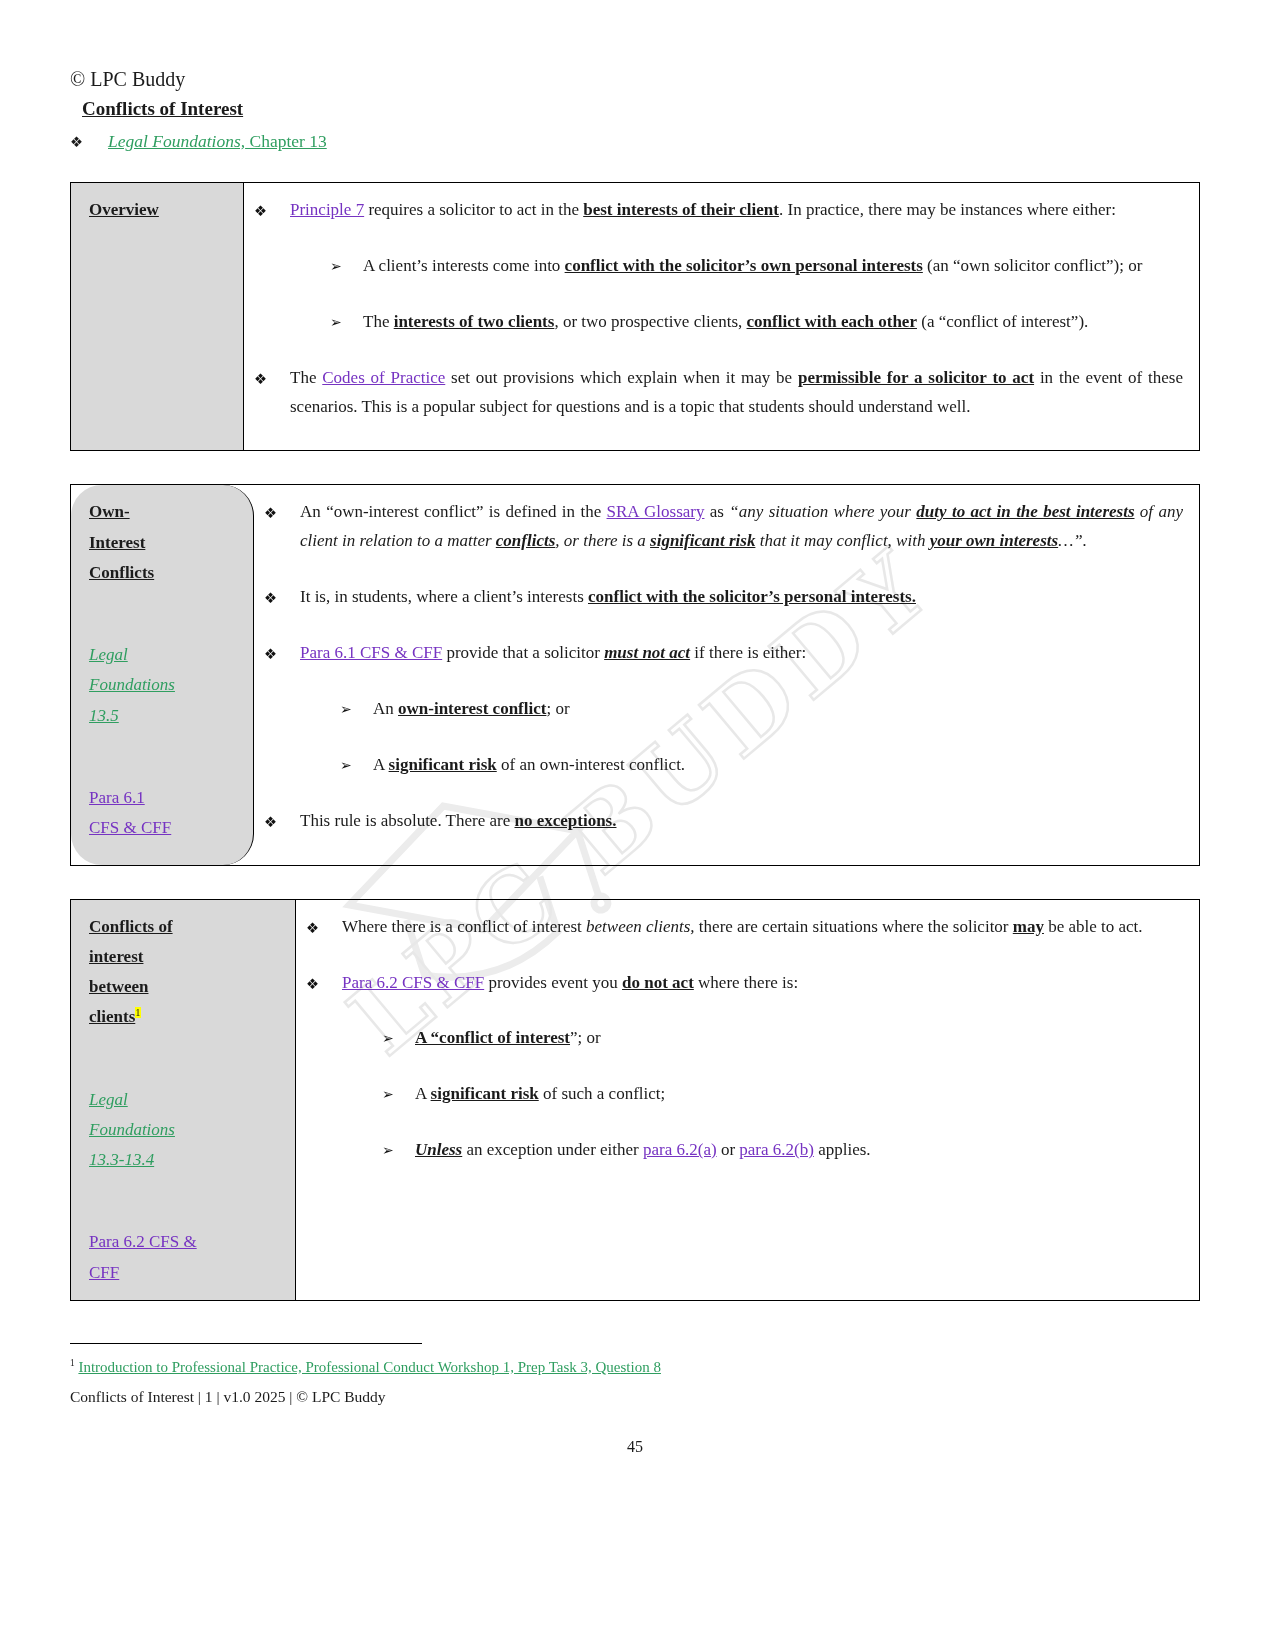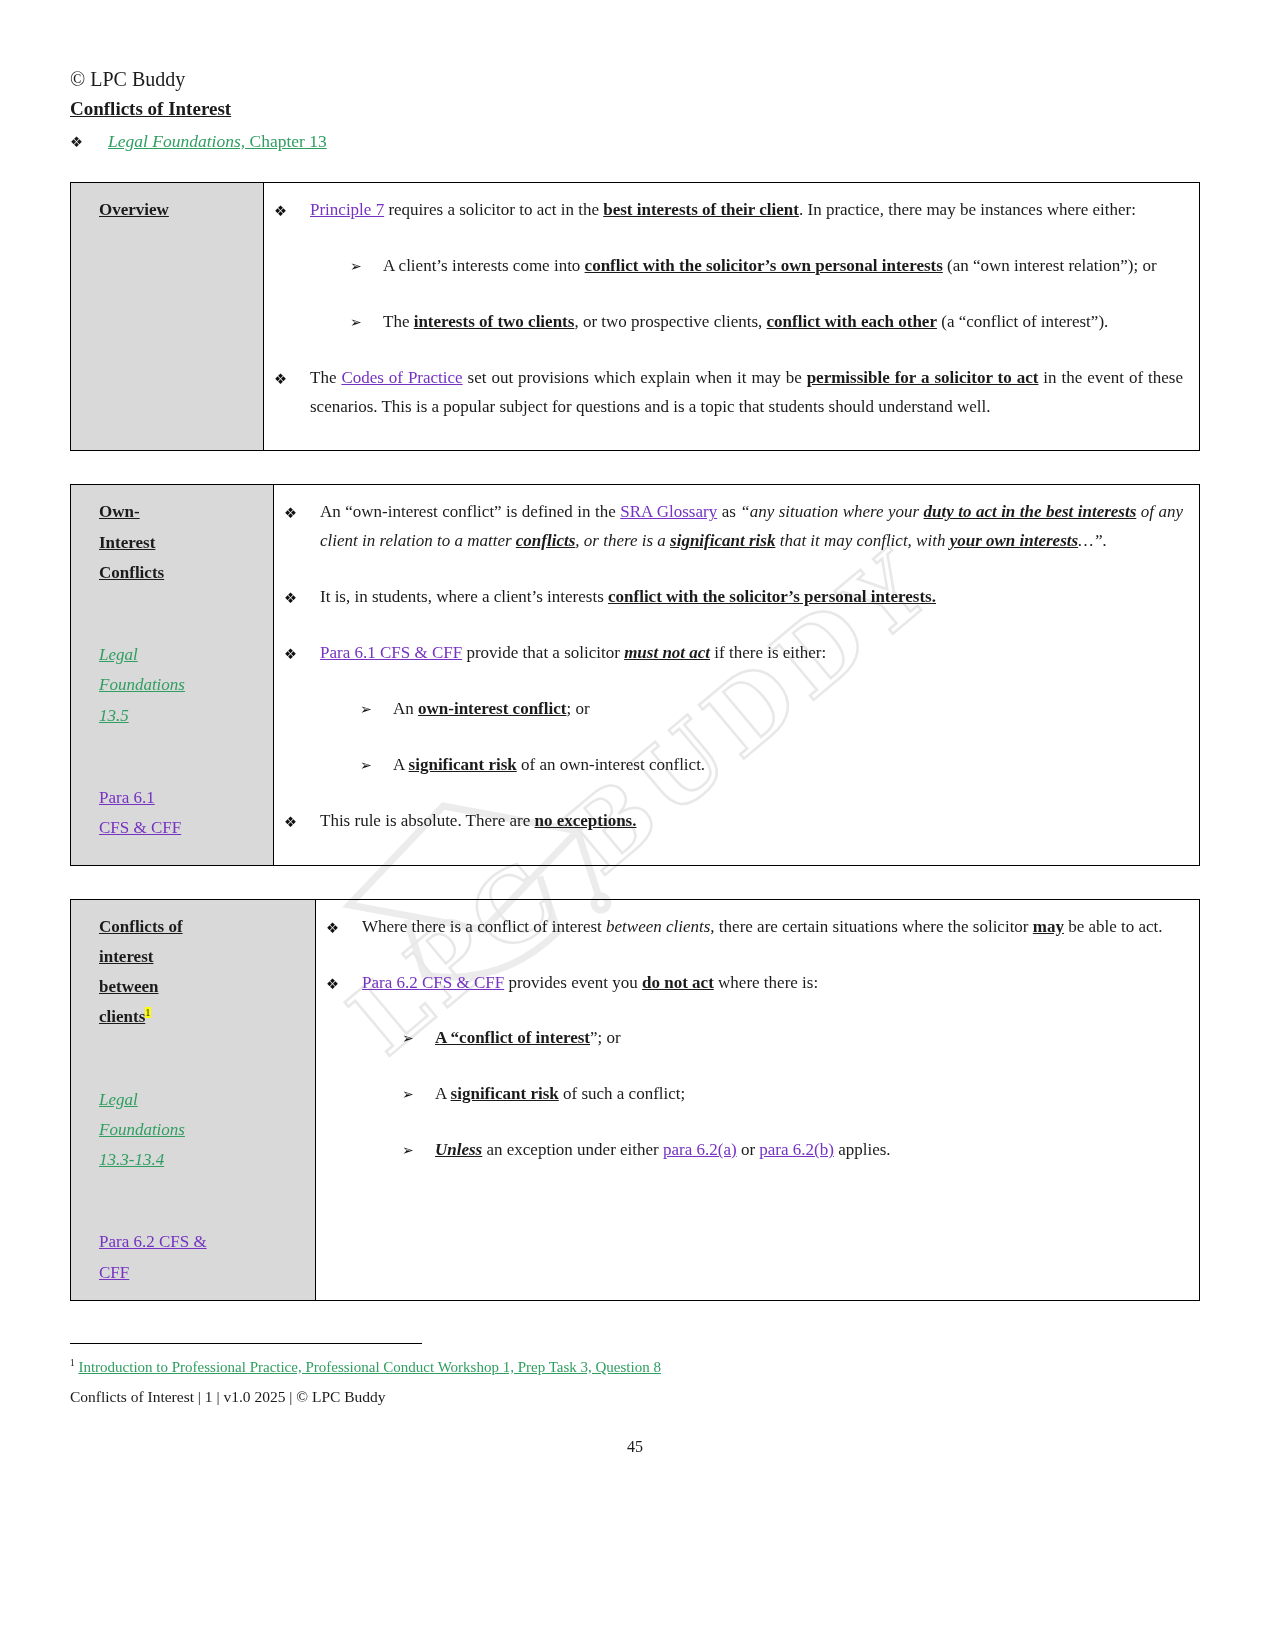--- a/index.html
+++ b/index.html
@@ -5,30 +5,30 @@
   html,body{margin:0;padding:0;background:#fff;}
   .page{
     width:1275px;height:1650px;position:relative;overflow:hidden;background:#fff;
     font-family:"Liberation Serif",serif;color:#1b1b1b;
   }
   .content{position:relative;z-index:1;padding:68px 75px 0 70px;}
   
   .watermark{position:absolute;left:270px;top:530px;z-index:0;pointer-events:none;}
   
   .copyright{font-size:20px;}
-  .doc-title{font-size:19px;font-weight:bold;text-decoration:underline;margin:7px 0 11px 0;}
+  .doc-title{font-size:19px;font-weight:bold;text-decoration:underline;margin:7px 0 11px 12px;}
   .chapter-line{display:flex;font-size:17.5px;}
   .hdr-bullet{flex:none;width:38px;font-family:"DejaVu Sans",sans-serif;font-size:14.5px;padding-top:3px;}
   
   .tables{margin-top:30px;}
   .ctable{display:flex;border:1.6px solid #000;margin-bottom:33px;background:transparent;}
   .sidebar{flex:none;border-right:1.6px solid #000;background:var(--sidebar-bg,#d9d9d9);
-           padding:12px 28px;font-size:17px;line-height:1.78;}
+           padding:12px 18px;font-size:17px;line-height:1.78;}
   .t1 .sidebar{width:136px;}
-  .t2 .sidebar{width:146px;}
+  .t2 .sidebar{width:146px;border-radius:31px;}
   .t3 .sidebar{width:188px;}
   .sb-block{margin-bottom:52px;}
   .sb-block:last-child{margin-bottom:0;}
   .tbody{flex:1;padding:13px 16px 2px 10px;font-size:17px;}
   .para{display:flex;line-height:1.7;margin-bottom:27px;text-align:justify;}
   .para.lvl2{margin-left:76px;}
   .bullet{flex:none;width:36px;font-family:"DejaVu Sans",sans-serif;font-size:14.5px;padding-top:3px;color:#111;}
   .lvl2 .bullet{width:33px;font-size:14px;}
   .ptext{flex:1;font-family:Liberation Serif, serif;}
   
@@ -77,21 +77,21 @@
           <div class="sidebar">
             <div class="sb-block"><span class="b u">Overview</span></div>
           </div>
           <div class="tbody">
             <div class="para lvl1">
               <span class="bullet">❖</span>
               <span class="ptext"><a href="#" class="lnk purple">Principle 7</a><span class=""> requires a solicitor to act in the </span><span class="b u">best interests of their client</span><span class="">. In practice, there may be instances where either:</span></span>
             </div>
             <div class="para lvl2">
               <span class="bullet">➢</span>
-              <span class="ptext"><span class="">A client’s interests come into </span><span class="b u">conflict with the solicitor’s own personal interests</span><span class=""> (an “own interest relation”); or</span></span>
+              <span class="ptext"><span class="">A client’s interests come into </span><span class="b u">conflict with the solicitor’s own personal interests</span><span class=""> (an “own solicitor conflict”); or</span></span>
             </div>
             <div class="para lvl2">
               <span class="bullet">➢</span>
               <span class="ptext"><span class="">The </span><span class="b u">interests of two clients</span><span class="">, or two prospective clients, </span><span class="b u">conflict with each other</span><span class=""> (a “conflict of interest”).</span></span>
             </div>
             <div class="para lvl1">
               <span class="bullet">❖</span>
               <span class="ptext"><span class="">The </span><a href="#" class="lnk purple">Codes of Practice</a><span class=""> set out provisions which explain when it may be </span><span class="b u">permissible for a solicitor to act</span><span class=""> in the event of these scenarios. This is a popular subject for questions and is a topic that students should understand well.</span></span>
             </div>
           </div>

